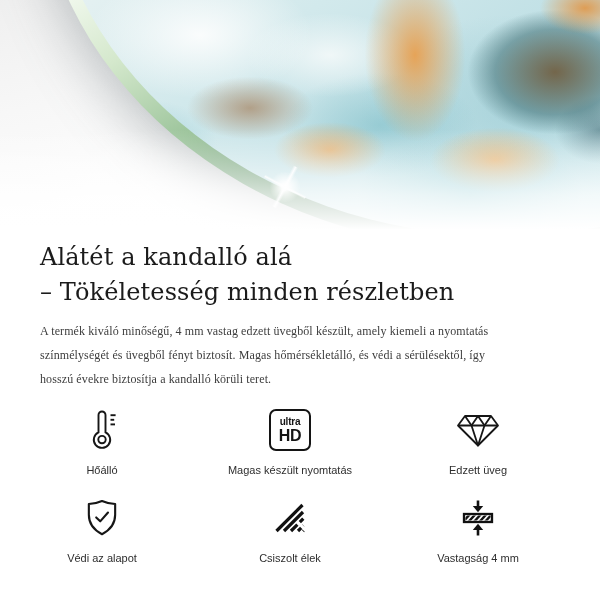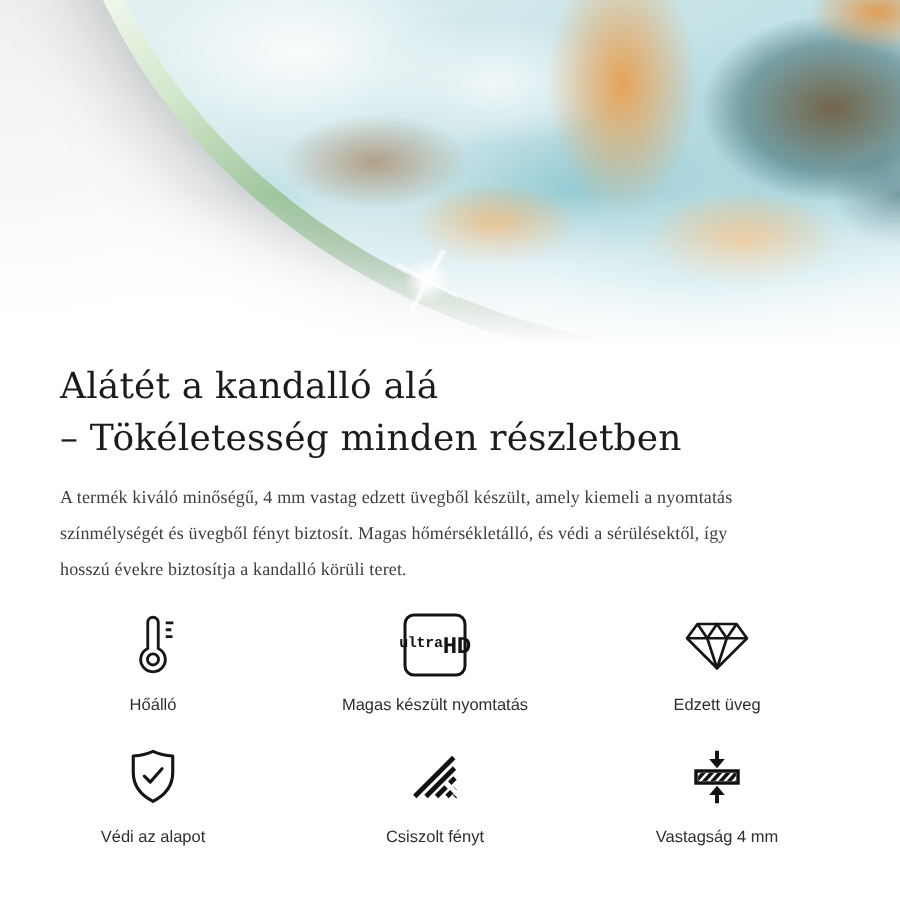--- a/index.html
+++ b/index.html
@@ -71,21 +71,21 @@
   
   .features{
     margin-top:16px;padding:0 28px 0 8px;
     display:grid;grid-template-columns:1fr 1fr 1fr;row-gap:18px;justify-items:center;
   }
   .feature{display:flex;flex-direction:column;align-items:center;text-align:center;}
   .icon-box{height:46px;display:flex;align-items:center;justify-content:center;}
   .feature-label{margin-top:10px;font-size:11px;color:#2e2e2e;line-height:14px;}
   .uhd-box{
     width:38px;height:38px;border:2.5px solid #141414;border-radius:7px;
-    display:flex;flex-direction:row;align-items:center;justify-content:center;line-height:1;font-family:Liberation Mono, monospace;
+    display:flex;flex-direction:column;align-items:center;justify-content:center;line-height:1;
   }
   .uhd-top{font-size:10px;font-weight:700;color:#141414;letter-spacing:-.2px;}
   .uhd-bottom{font-size:16px;font-weight:800;color:#141414;margin-top:1px;letter-spacing:-.2px;}
   svg{display:block;}
 </style>
 </head>
 <body>
 
 <div class="hero">
   <div class="disc-shadow"></div>
@@ -157,21 +157,21 @@
   <div class="feature">
     <div class="icon-box">
       <svg width="32" height="32" viewBox="0 0 32 32" fill="none" stroke="#111111" stroke-width="3.2">
         <path d="M2.5 29 L28.5 3"></path>
         <path d="M10 29 L29 10"></path>
         <path d="M17 29 L29.3 16.7" stroke-dasharray="9 3.5"></path>
         <path d="M24 29 L29.5 23.5" stroke-dasharray="4.5 3"></path>
         <path d="M29 29.2 L29.6 28.6"></path>
       </svg>
     </div>
-    <div class="feature-label">Csiszolt fényt</div>
+    <div class="feature-label">Csiszolt élek</div>
   </div>
 
   <div class="feature">
     <div class="icon-box">
       <svg width="38" height="38" viewBox="0 0 38 38" fill="none">
         <path d="M19 1.5 V8" stroke="#111" stroke-width="2.6"></path>
         <polygon points="13.8,7 24.2,7 19,13.2" fill="#111"></polygon>
         <rect x="5" y="15" width="28" height="8" stroke="#111" stroke-width="2.3" fill="none"></rect>
         <clipPath id="hatchclip">
             <rect x="6.4" y="16.4" width="25.2" height="5.2"></rect>

